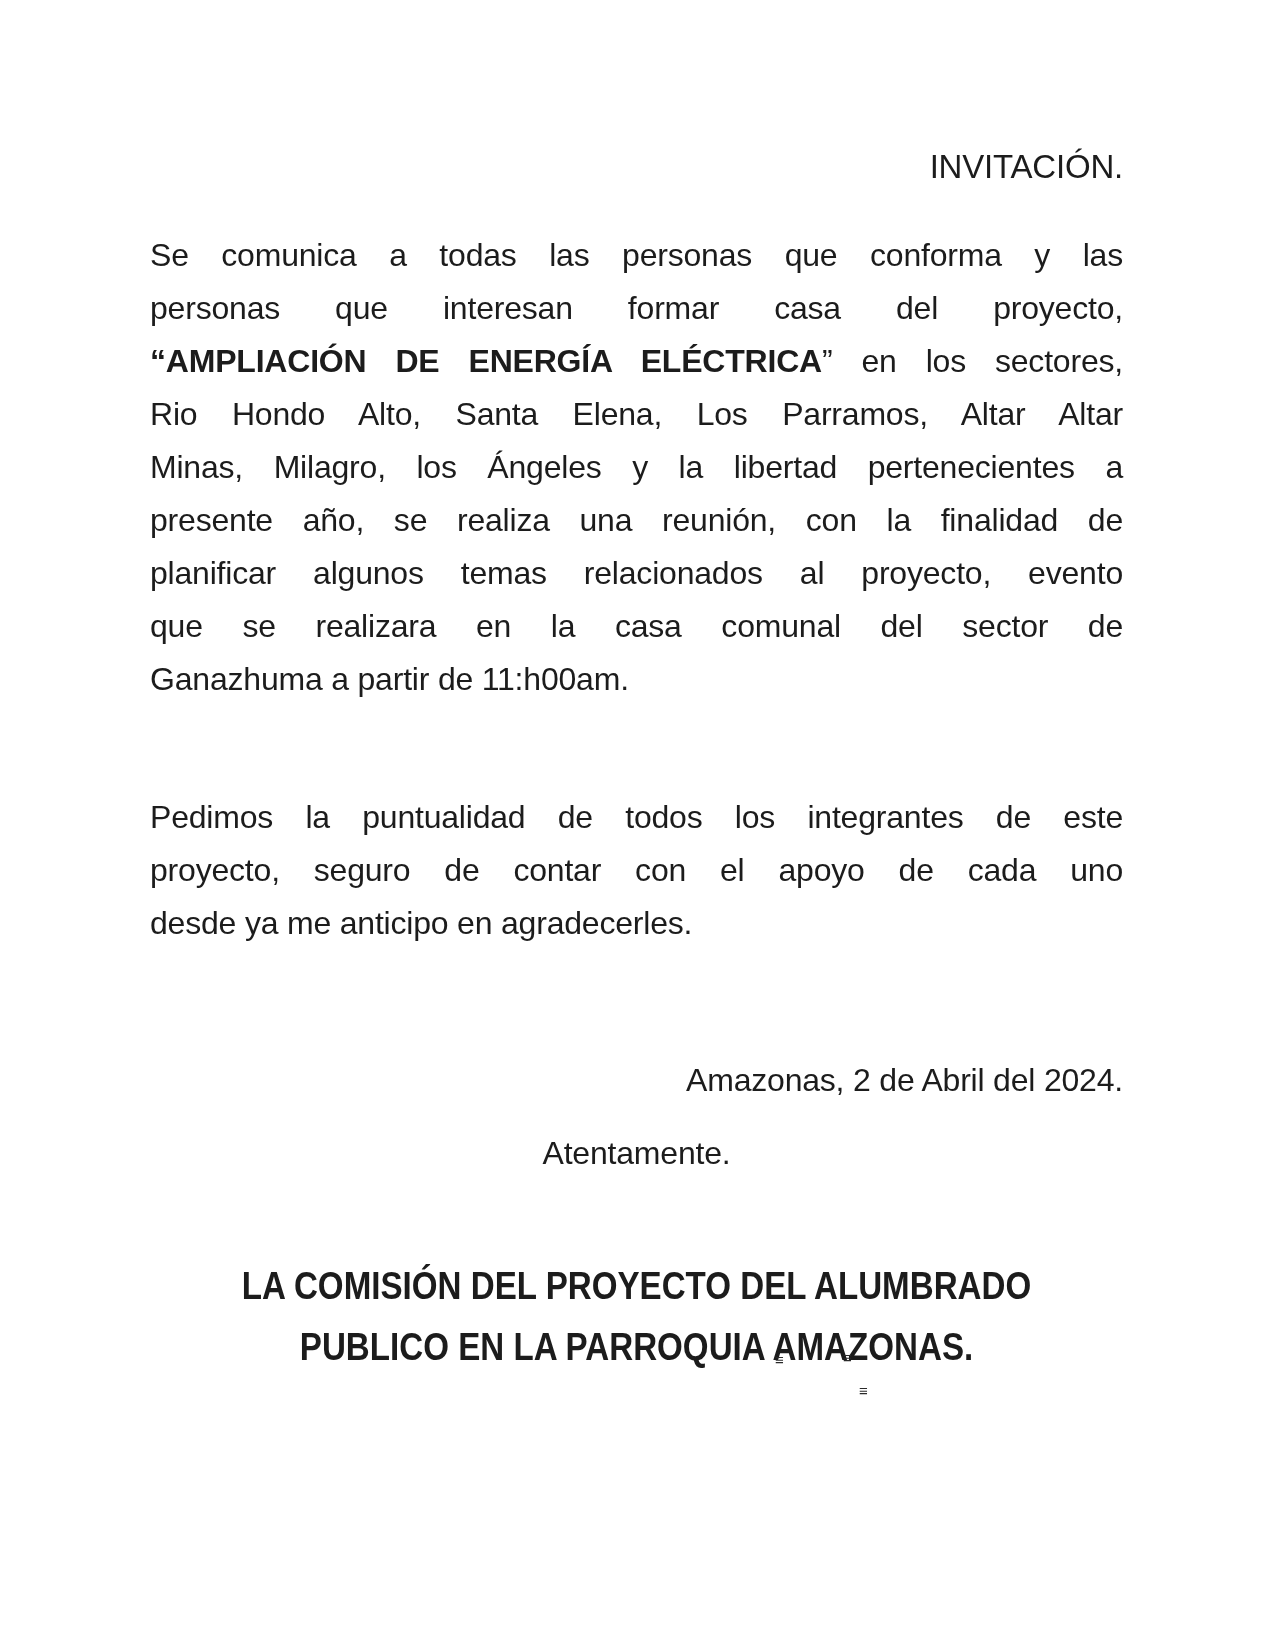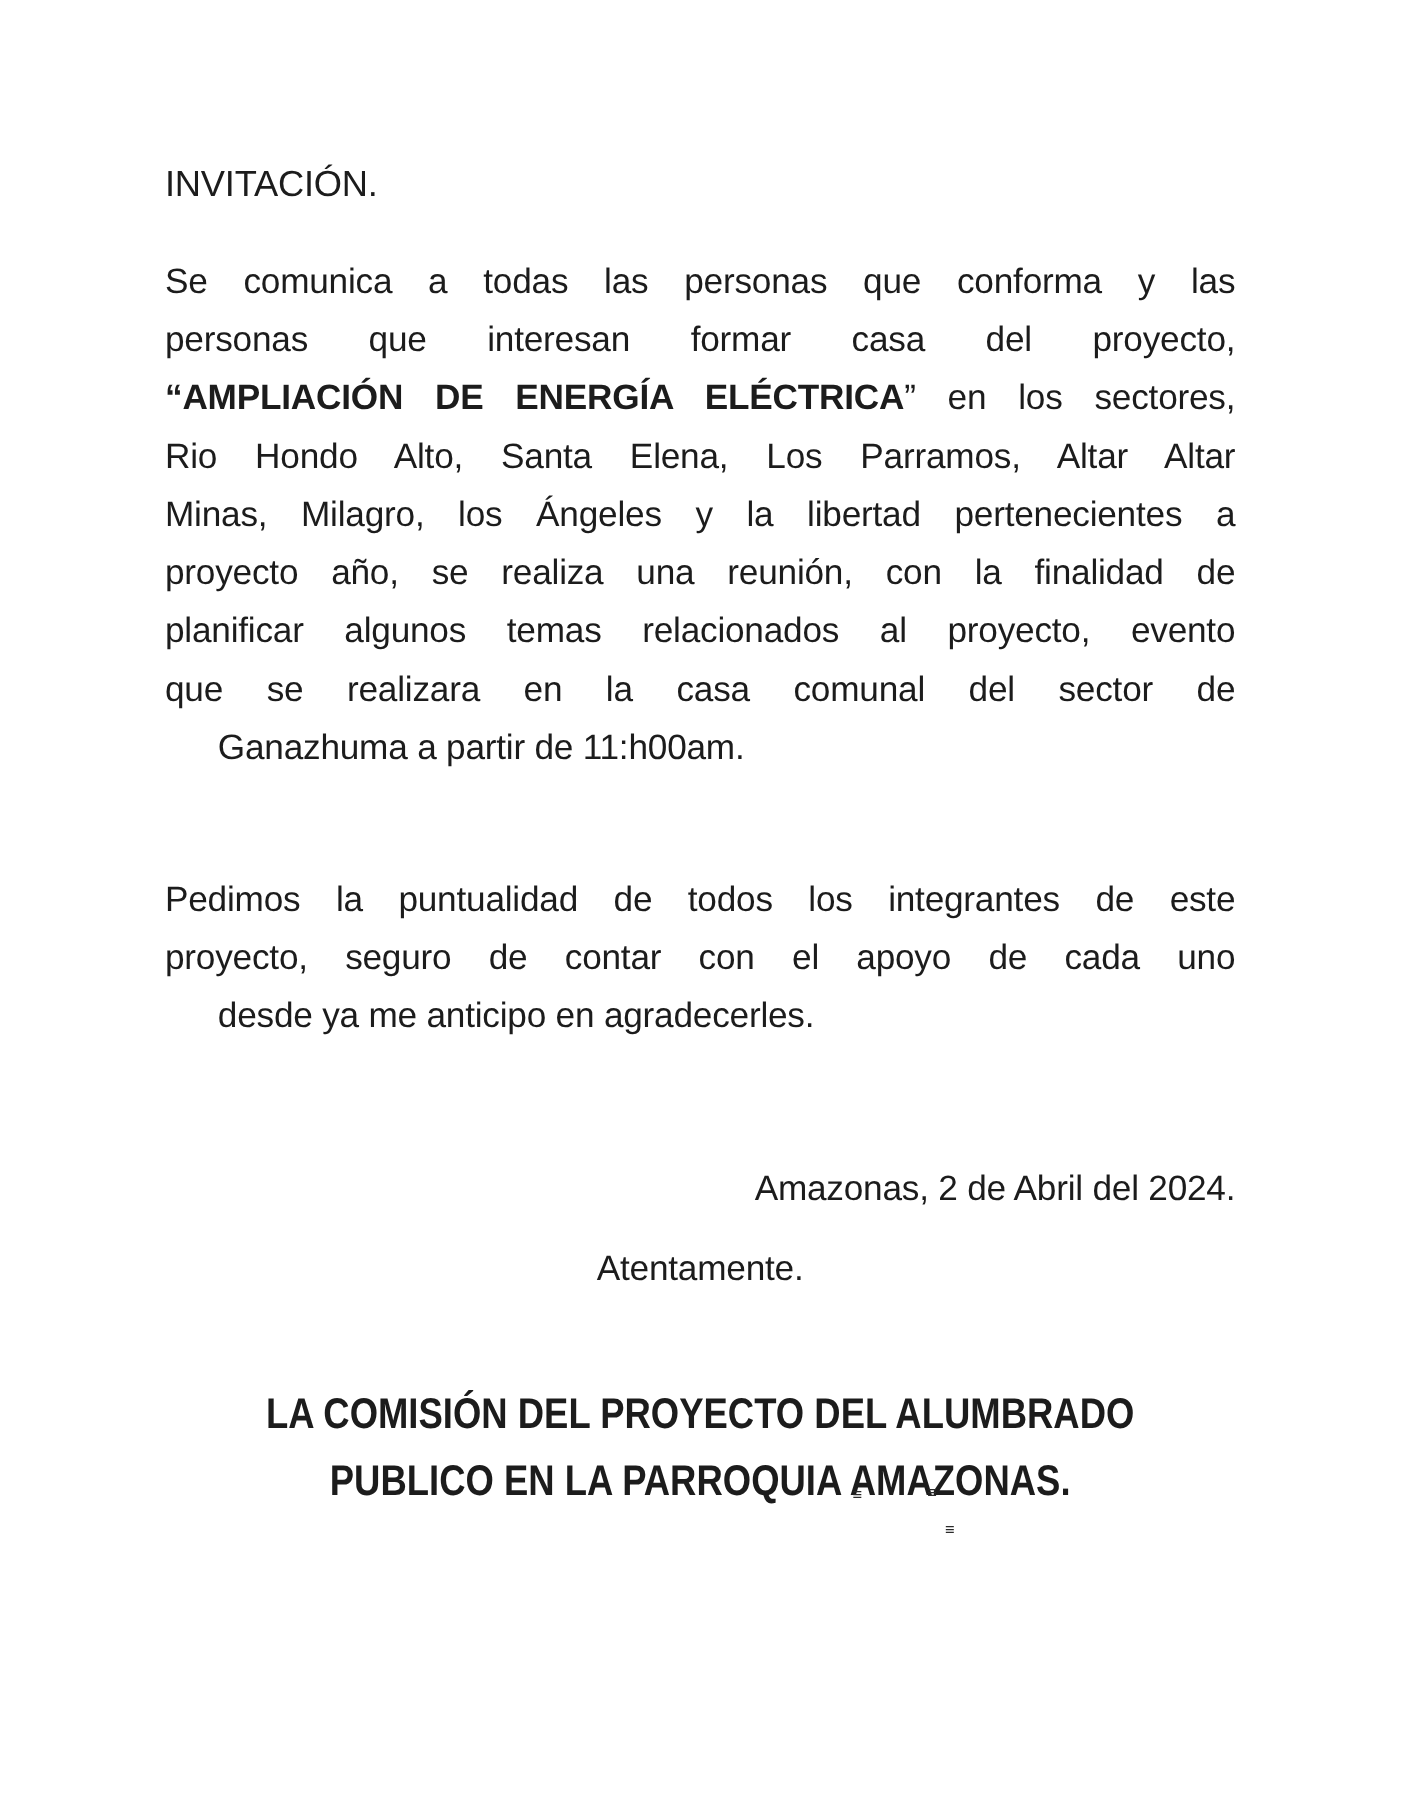--- a/index.html
+++ b/index.html
@@ -17,40 +17,39 @@
   }
   .page {
     position: absolute;
     inset: 0;
     padding: 140px 152px 0 150px;
     box-sizing: border-box;
   }
   .doc-title {
     font-size: 33px;
     line-height: 53px;
-    text-align: left;
+    text-align: right;
     letter-spacing: -0.2px;
     margin: 0 0 36px 0;
   }
   .para {
     font-size: 32px;
     line-height: 53px;
     letter-spacing: -0.2px;
     margin: 0;
   }
   .para-2 { margin-top: 85px; }
   .tline {
     text-align: justify;
     text-align-last: justify;
     text-justify: inter-word;
   }
   .tline.last {
     text-align: left;
     text-align-last: left;
-    margin-left: 48px;
   }
   .bold-seg { font-weight: bold; }
   .date-line {
     font-size: 32px;
     line-height: 53px;
     letter-spacing: -0.2px;
     text-align: right;
     margin-top: 104px;
   }
   .closing-line {
@@ -90,21 +89,21 @@
 <div class="page">
 
   <div class="doc-title">INVITACIÓN.</div>
 
   <div class="para para-1">
     <div class="tline">Se comunica a todas las personas que  conforma y las</div>
     <div class="tline">personas que interesan formar casa del proyecto,</div>
     <div class="tline"><span class="bold-seg">“AMPLIACIÓN DE ENERGÍA ELÉCTRICA</span><span>” en los sectores,</span></div>
     <div class="tline">Rio Hondo Alto, Santa Elena, Los Parramos, Altar Altar</div>
     <div class="tline">Minas, Milagro, los Ángeles y la libertad pertenecientes a</div>
-    <div class="tline">proyecto año, se realiza una reunión, con la finalidad de</div>
+    <div class="tline">presente año, se realiza una reunión, con la finalidad de</div>
     <div class="tline">planificar algunos temas relacionados al proyecto, evento</div>
     <div class="tline">que se realizara en la casa comunal del sector de</div>
     <div class="tline last">Ganazhuma a partir de 11:h00am.</div>
   </div>
 
   <div class="para para-2">
     <div class="tline">Pedimos la puntualidad de todos  los integrantes de este</div>
     <div class="tline">proyecto, seguro de contar con el apoyo de cada uno</div>
     <div class="tline last">desde ya me anticipo en agradecerles.</div>
   </div>

